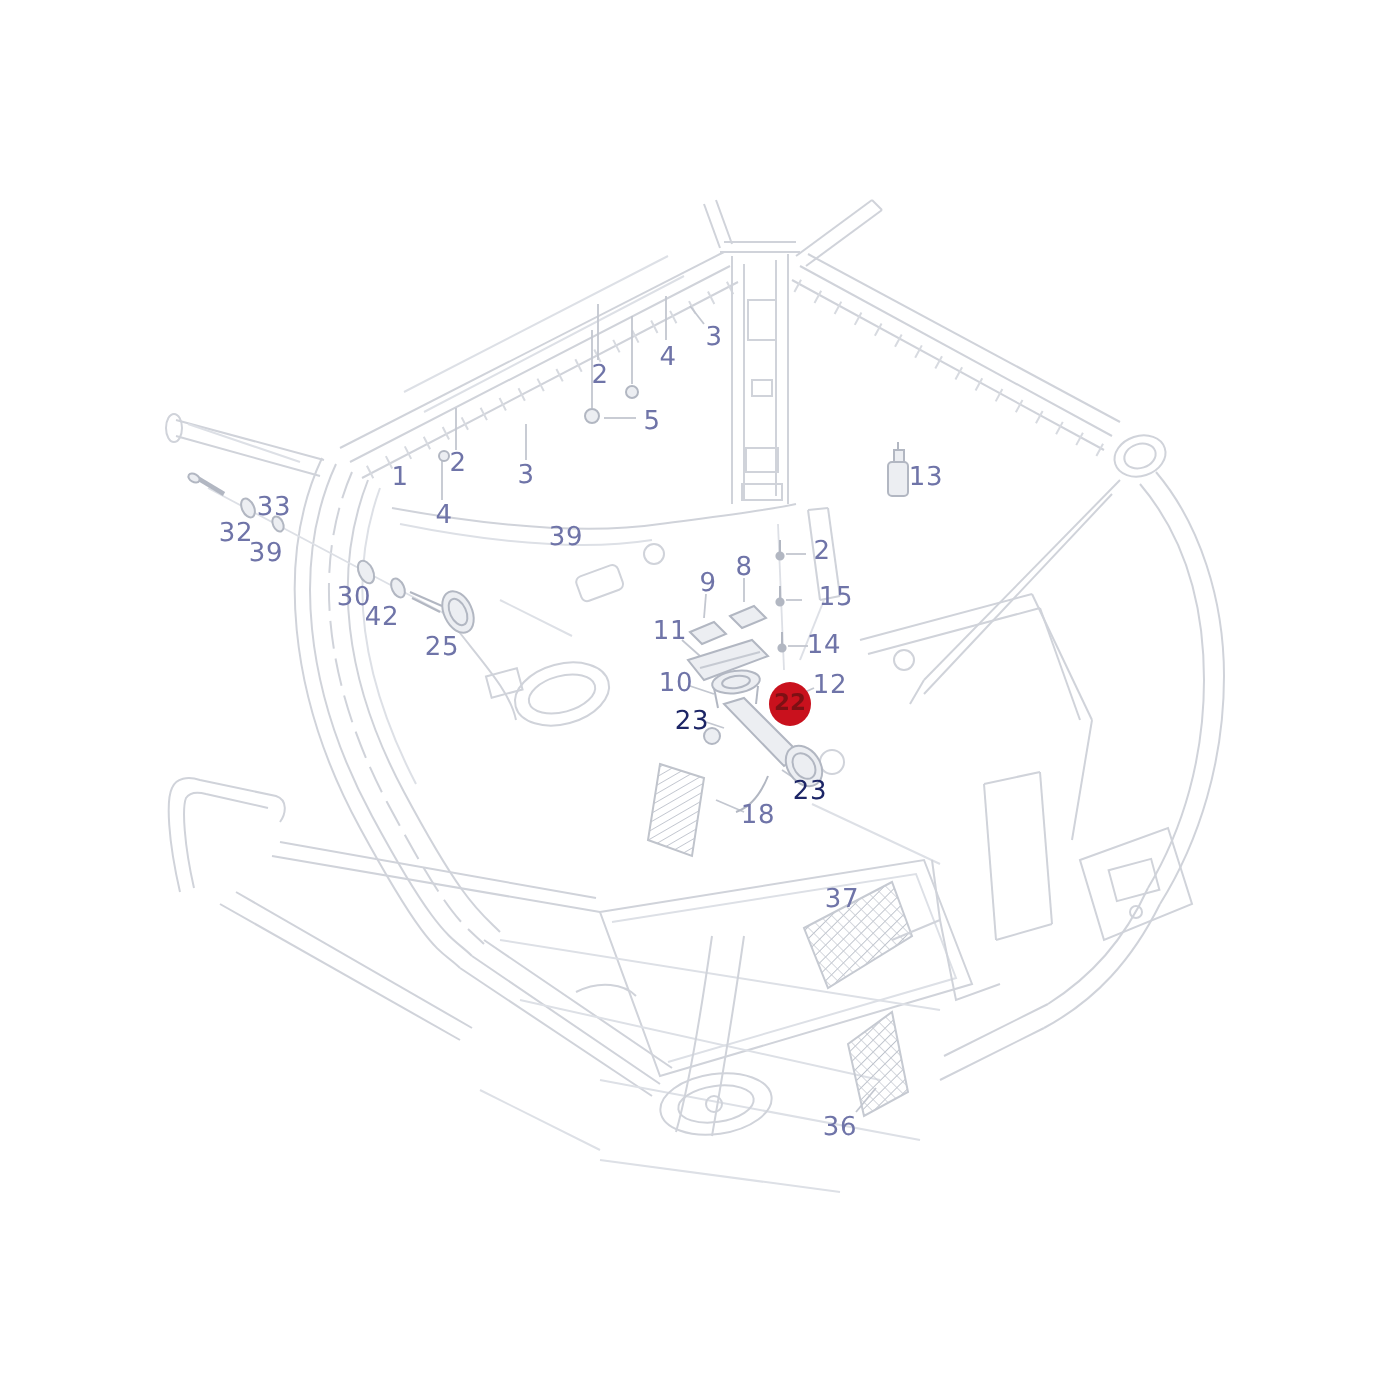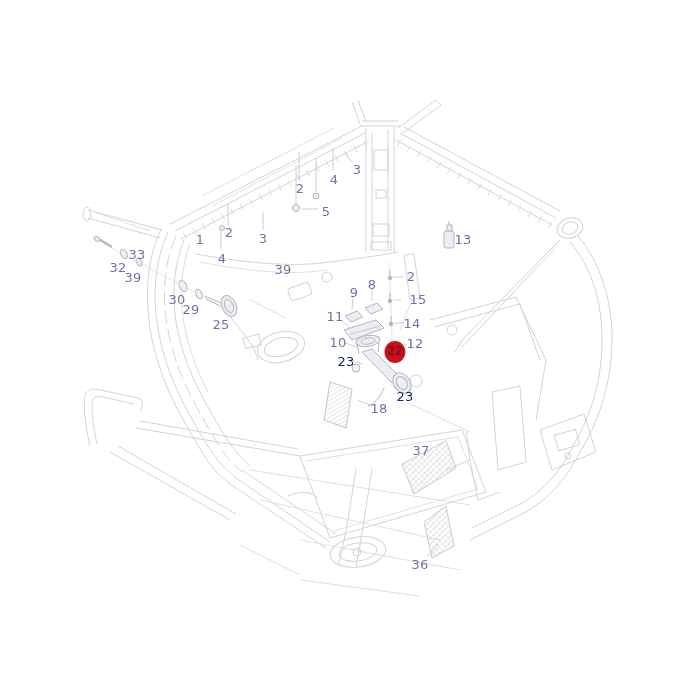--- a/index.html
+++ b/index.html
@@ -322,21 +322,21 @@
       <span class="ref" style="left: 412px; top: 323px;">14</span>
       <span class="ref" style="left: 415px; top: 343px;">12</span>
       <span class="ref" style="left: 354px; top: 292px;">9</span>
       <span class="ref" style="left: 372px; top: 284px;">8</span>
       <span class="ref" style="left: 335px; top: 316px;">11</span>
       <span class="ref" style="left: 338px; top: 342px;">10</span>
       <span class="ref" style="left: 99px; top: 254px; margin-left: 38px;">33</span>
       <span class="ref" style="left: 118px; top: 267px;">32</span>
       <span class="ref" style="left: 133px; top: 277px;">39</span>
       <span class="ref" style="left: 177px; top: 299px;">30</span>
-      <span class="ref" style="left: 191px; top: 309px;">29</span>
+      <span class="ref" style="left: 191px; top: 309px;">42</span>
       <span class="ref" style="left: 221px; top: 324px;">25</span>
       <span class="ref ref-bold" style="left: 346px; top: 361px;">23</span>
       <span class="ref ref-badge" style="left: 395px; top: 352px;">22</span>
       <span class="ref ref-bold" style="left: 405px; top: 396px;">23</span>
       <span class="ref" style="left: 379px; top: 408px;">18</span>
       <span class="ref" style="left: 421px; top: 450px;">37</span>
       <span class="ref" style="left: 420px; top: 564px; text-align: center;">36</span>
     </div>
 </div>
 

